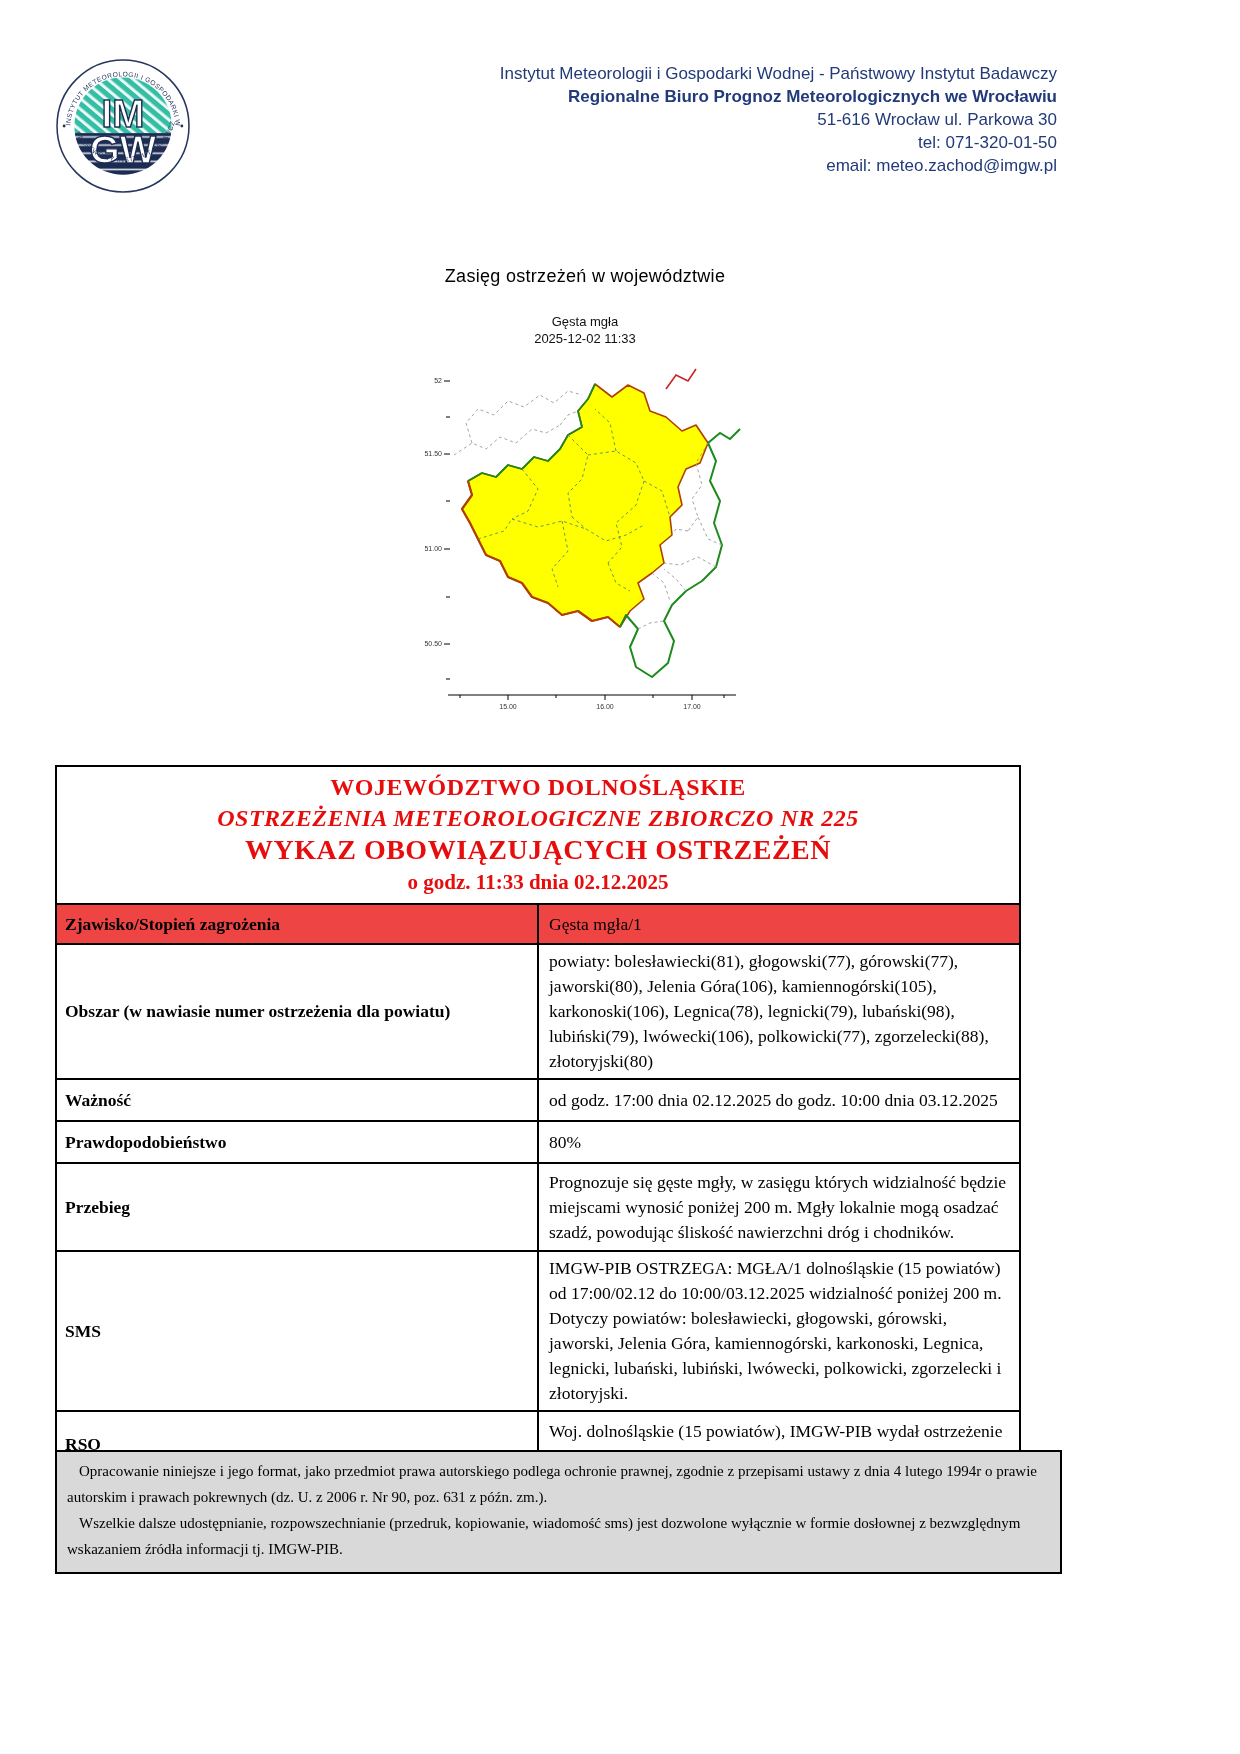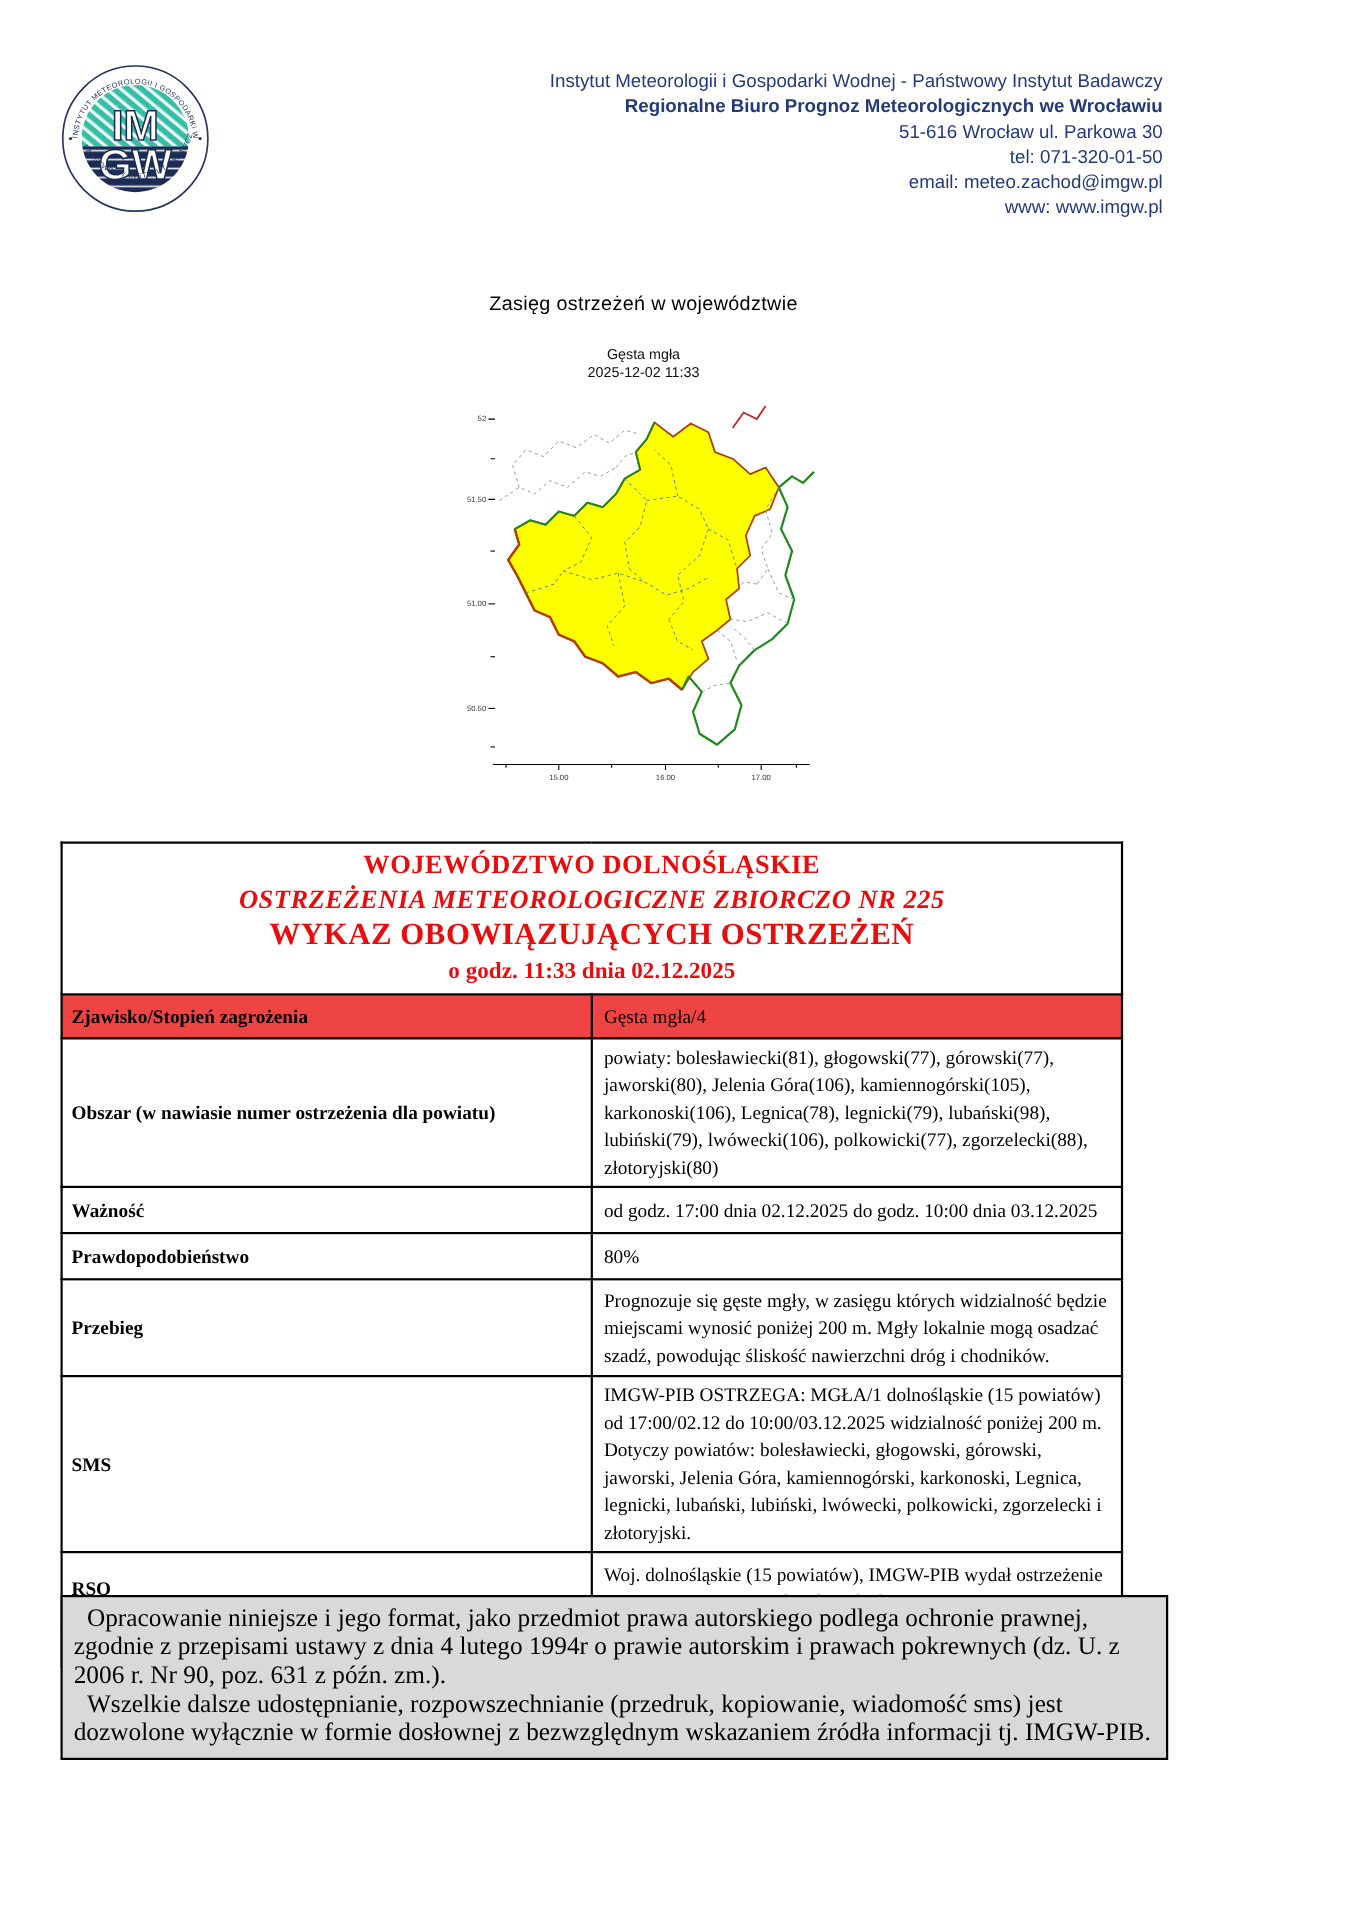--- a/index.html
+++ b/index.html
@@ -39,21 +39,21 @@
   .title-line.l1 { font-size:24px; margin:4px 0 6px 0; letter-spacing:0.5px; }
   .title-line.l2 { font-size:24px; margin:0 0 6px 0; letter-spacing:0.5px;font-style:italic; }
   .title-line.l3 { font-size:28px; margin:0 0 8px 0; letter-spacing:0.5px; }
   .title-line.l4 { font-size:21px; margin:0 0 4px 0; }
   .row-yellow td { background:#ef4444; }
 
   
   .footer-box {
     position:absolute; left:55px; top:1450px; width:983px;
     background:#d9d9d9; border:2px solid #000; padding:6px 10px 10px 10px;
-    font-size:23px; line-height:26px;
+    font-size:15px; line-height:26px;
   }
   .footer-box p { margin:0; text-indent:12px; }
 </style>
 </head>
 <body>
 
 <div class="page">
 
   <div class="logo-wrap">
     <svg width="136" height="136" viewBox="0 0 134 134">
@@ -89,21 +89,20 @@
       <circle cx="125" cy="67" r="1.4" fill="#25355e"></circle>
     </svg>
   </div>
 
   <div class="header-block">
     <div>Instytut Meteorologii i Gospodarki Wodnej - Państwowy Instytut Badawczy</div>
     <div class="bold">Regionalne Biuro Prognoz Meteorologicznych we Wrocławiu</div>
     <div>51-616 Wrocław ul. Parkowa 30</div>
     <div>tel: 071-320-01-50</div>
     <div>email: meteo.zachod@imgw.pl</div>
-    <div>www: www.imgw.pl</div>
   </div>
 
   <div class="map-area">
     <div class="map-title">Zasięg ostrzeżeń w województwie</div>
     <div class="map-sub">
       <div>Gęsta mgła</div>
       <div>2025-12-02 11:33</div>
     </div>
     <svg class="map-svg" width="330" height="368" viewBox="0 0 330 368">
 
@@ -186,21 +185,21 @@
         <tr style="height:136px;">
       <td colspan="2" class="title-cell">
         <div class="title-line l1">WOJEWÓDZTWO DOLNOŚLĄSKIE</div>
         <div class="title-line l2">OSTRZEŻENIA METEOROLOGICZNE ZBIORCZO NR 225</div>
         <div class="title-line l3">WYKAZ OBOWIĄZUJĄCYCH OSTRZEŻEŃ</div>
         <div class="title-line l4">o godz. 11:33 dnia 02.12.2025</div>
       </td>
     </tr>
     <tr class="row-yellow" style="height:40px;">
       <td class="lbl">Zjawisko/Stopień zagrożenia</td>
-      <td>Gęsta mgła/4</td>
+      <td>Gęsta mgła/1</td>
     </tr>
     <tr style="height:102px;">
       <td class="lbl">Obszar (w nawiasie numer ostrzeżenia dla powiatu)</td>
       <td>powiaty: bolesławiecki(81), głogowski(77), górowski(77), jaworski(80), Jelenia Góra(106), kamiennogórski(105), karkonoski(106), Legnica(78), legnicki(79), lubański(98), lubiński(79), lwówecki(106), polkowicki(77), zgorzelecki(88), złotoryjski(80)</td>
     </tr>
     <tr style="height:42px;">
       <td class="lbl">Ważność</td>
       <td>od godz. 17:00 dnia 02.12.2025 do godz. 10:00 dnia 03.12.2025</td>
     </tr>
     <tr style="height:42px;">

